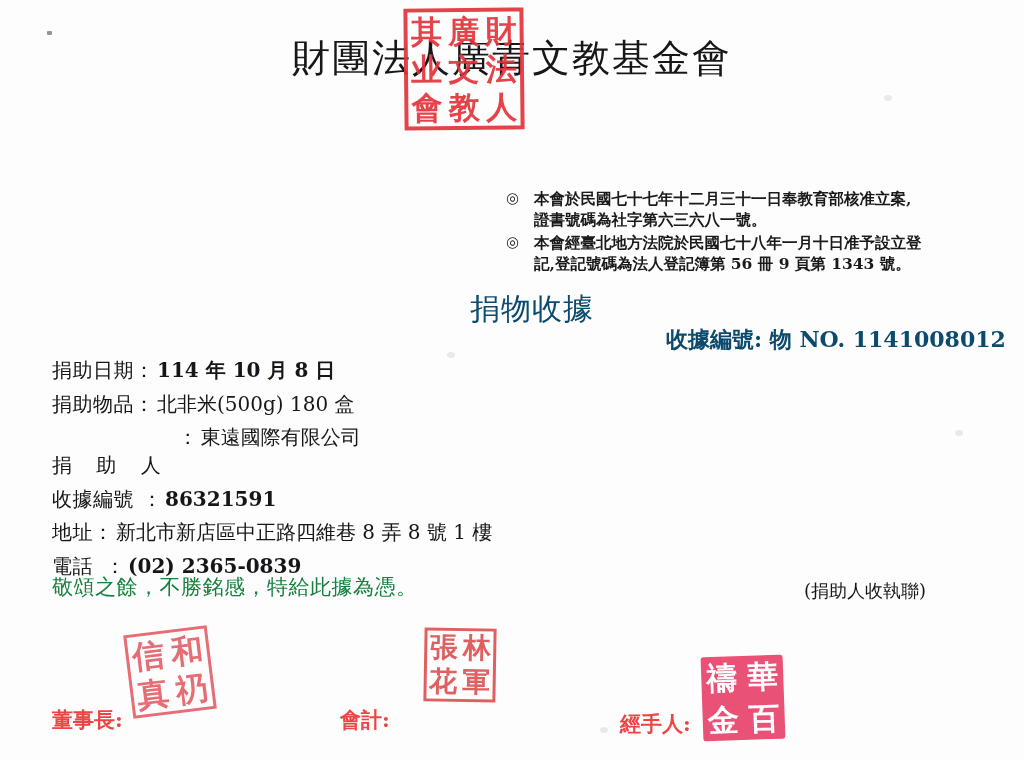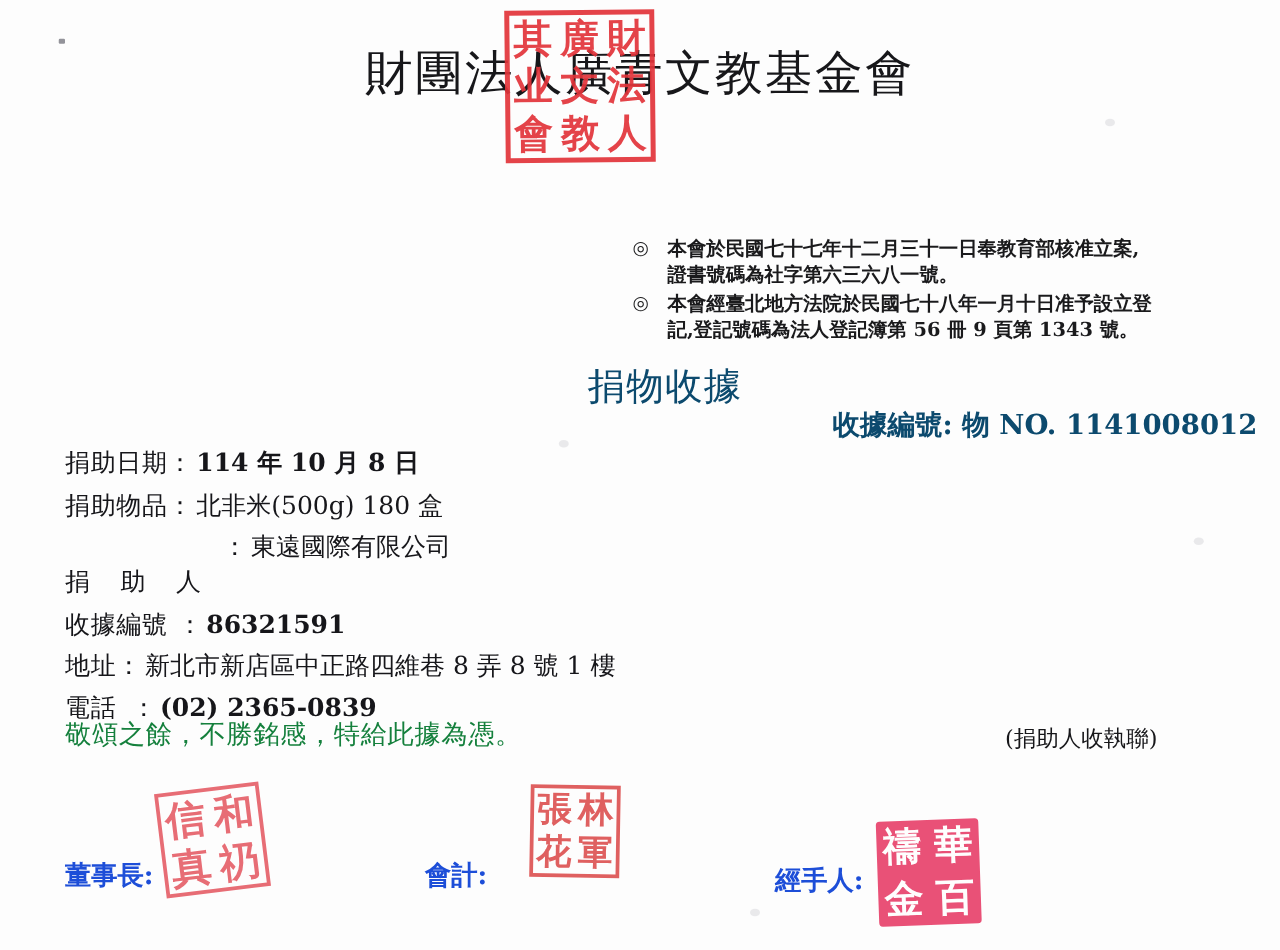--- a/index.html
+++ b/index.html
@@ -159,22 +159,23 @@
     font-size: 18px;
     color: #17171a;
     white-space: nowrap;
   }
 
   
   .sig {
     position: absolute;
     font-size: 21px;
     font-weight: 700;
-    color: #1d4ed8;
-    white-space: nowrap;
+    color: #ef4444;
+    white-space: nowrap;
+    margin-top: 20px;
   }
   .sig-chairman { left: 52px;  top: 686px; }
   .sig-account  { left: 340px; top: 686px; }
   .sig-handler  { left: 620px; top: 690px; }
 
   
   .seal {
     position: absolute;
     display: grid;
     box-sizing: border-box;

